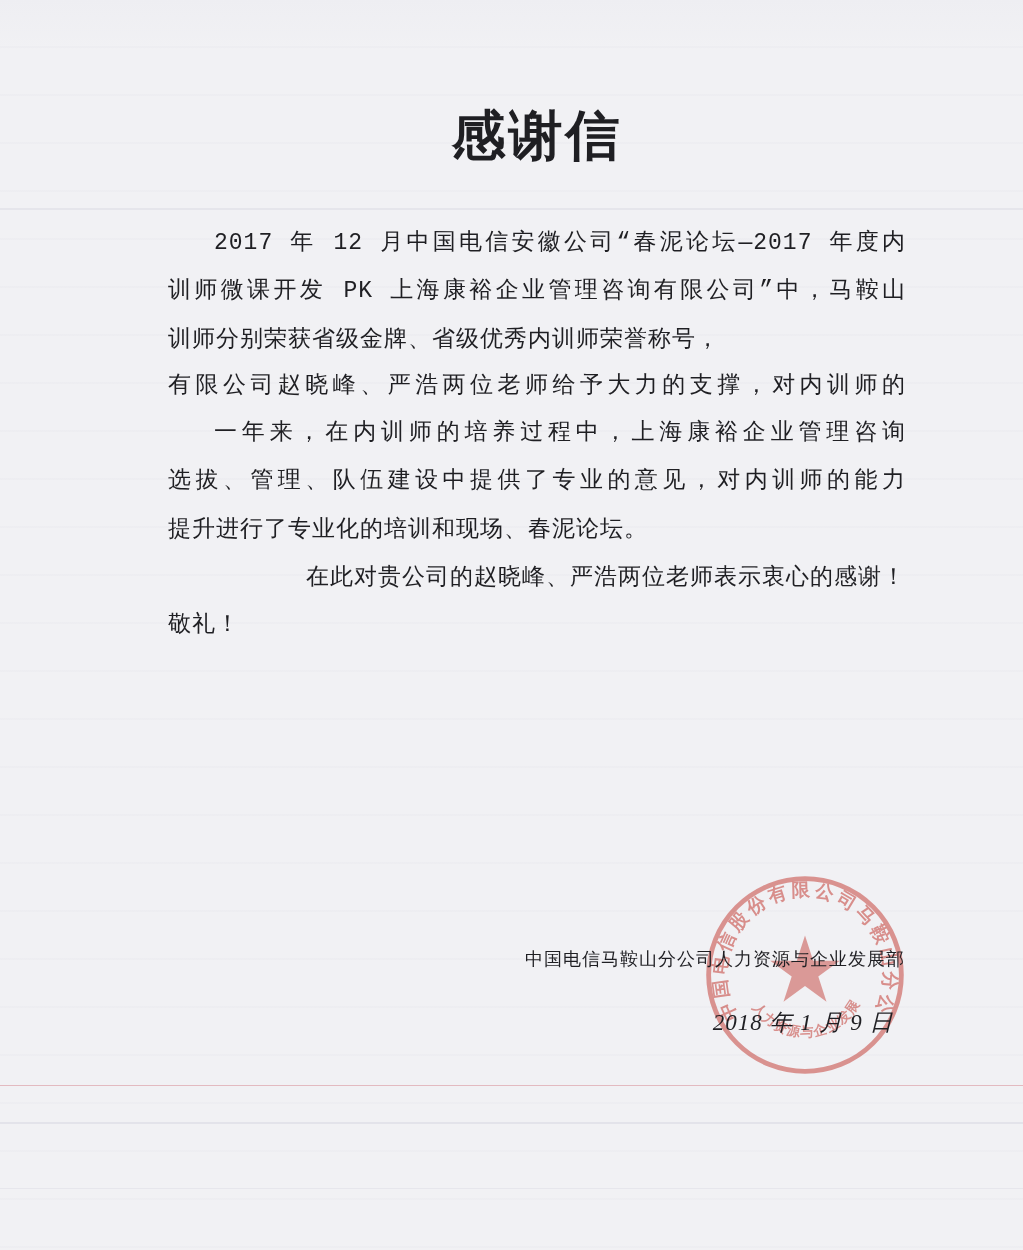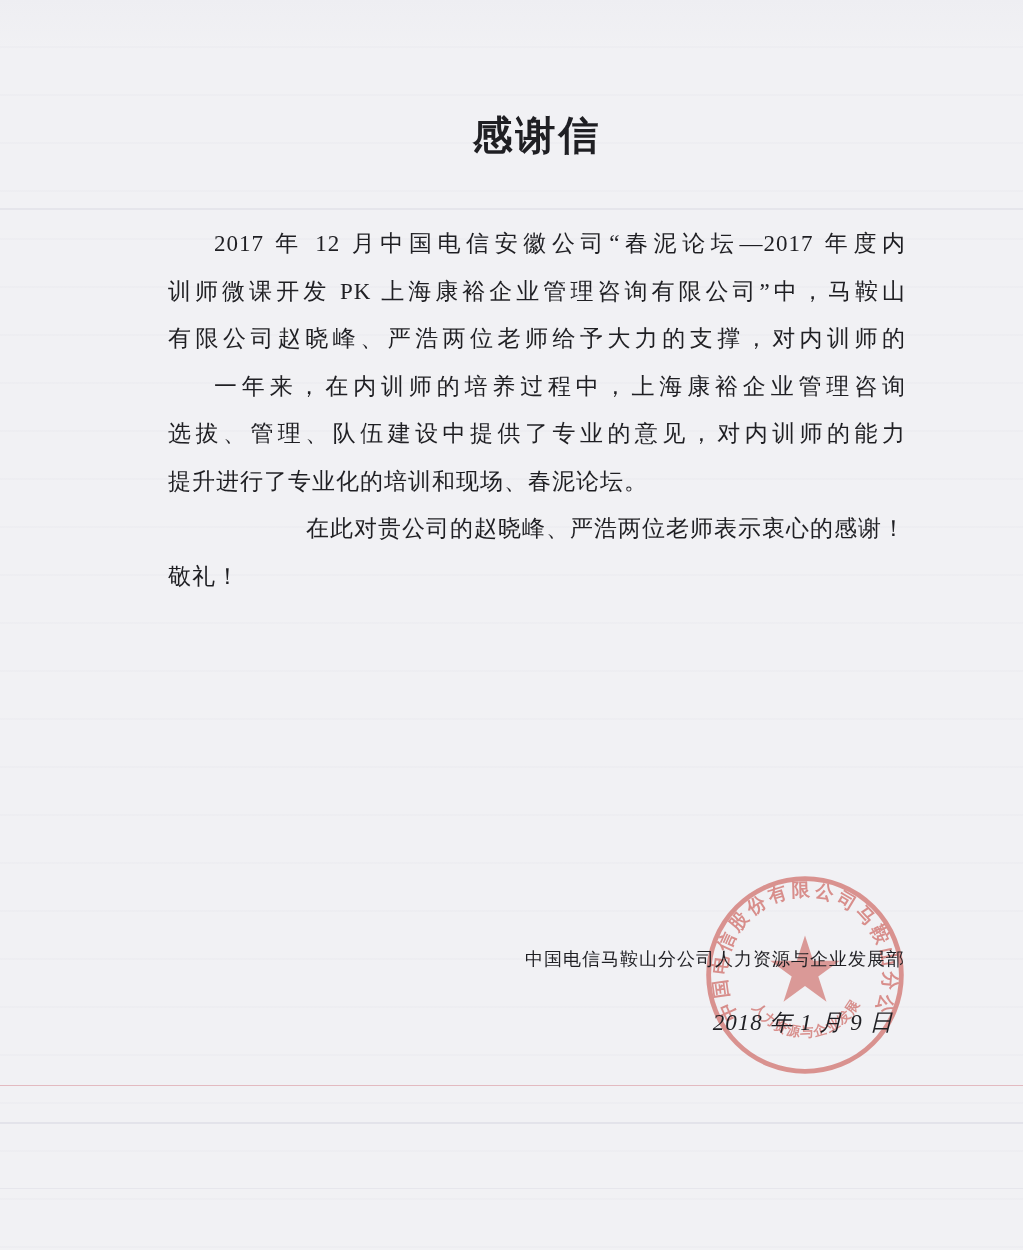--- a/index.html
+++ b/index.html
@@ -16,29 +16,29 @@
     color:#1f1f23;
   }
   .scanline{position:absolute;left:0;width:100%;pointer-events:none;}
   .scan-pink{top:1085px;height:1px;background:rgba(219,150,156,.6);}
   .scan-gray1{top:208px;height:2px;background:rgba(214,214,223,.45);}
   .scan-gray2{top:1122px;height:2px;background:rgba(214,214,224,.5);}
   .scan-gray3{top:1188px;height:1px;background:rgba(216,216,226,.4);}
 
   .title{
     position:absolute;top:112px;left:168px;width:738px;
-    text-align:center;font-size:40px;font-weight:bold;
+    text-align:center;font-size:54px;font-weight:bold;
     letter-spacing:3px;line-height:48px;
   }
   .letter-body{
     position:absolute;top:220px;left:168px;width:738px;
     font-size:23px;letter-spacing:1px;
   }
   .line{height:47.5px;line-height:47.5px;white-space:nowrap;}
-  .line.j{white-space:normal;text-align:justify;text-align-last:justify;}
+  .line.j{white-space:normal;text-align:justify;text-align-last:justify;font-family:Liberation Mono, monospace;}
   .line.ind{padding-left:46px;text-align:right;}
   .line.j.ind{padding-left:0;text-indent:46px;}
 
   .signature{
     position:absolute;top:942px;right:118px;
     font-size:18px;letter-spacing:1px;line-height:34px;
     white-space:nowrap;
   }
   .date{
     position:absolute;top:1006px;left:700px;width:206px;
@@ -60,20 +60,21 @@
   <div class="scanline scan-gray1"></div>
   <div class="scanline scan-pink"></div>
   <div class="scanline scan-gray2"></div>
   <div class="scanline scan-gray3"></div>
 
   <div class="title">感谢信</div>
 
   <div class="letter-body">
     <div class="line j ind">2017 年 12 月中国电信安徽公司“春泥论坛—2017 年度内</div>
     <div class="line j">训师微课开发 PK 上海康裕企业管理咨询有限公司”中，马鞍山</div>
+    <div class="line">训师分别荣获省级金牌、省级优秀内训师荣誉称号，</div>
     <div class="line j">有限公司赵晓峰、严浩两位老师给予大力的支撑，对内训师的</div>
     <div class="line j ind">一年来，在内训师的培养过程中，上海康裕企业管理咨询</div>
     <div class="line j">选拔、管理、队伍建设中提供了专业的意见，对内训师的能力</div>
     <div class="line">提升进行了专业化的培训和现场、春泥论坛。</div>
     <div class="line ind">在此对贵公司的赵晓峰、严浩两位老师表示衷心的感谢！</div>
     <div class="line">敬礼！</div>
   </div>
 
   <div class="seal">
     <svg viewBox="0 0 220 220" xmlns="http://www.w3.org/2000/svg">

